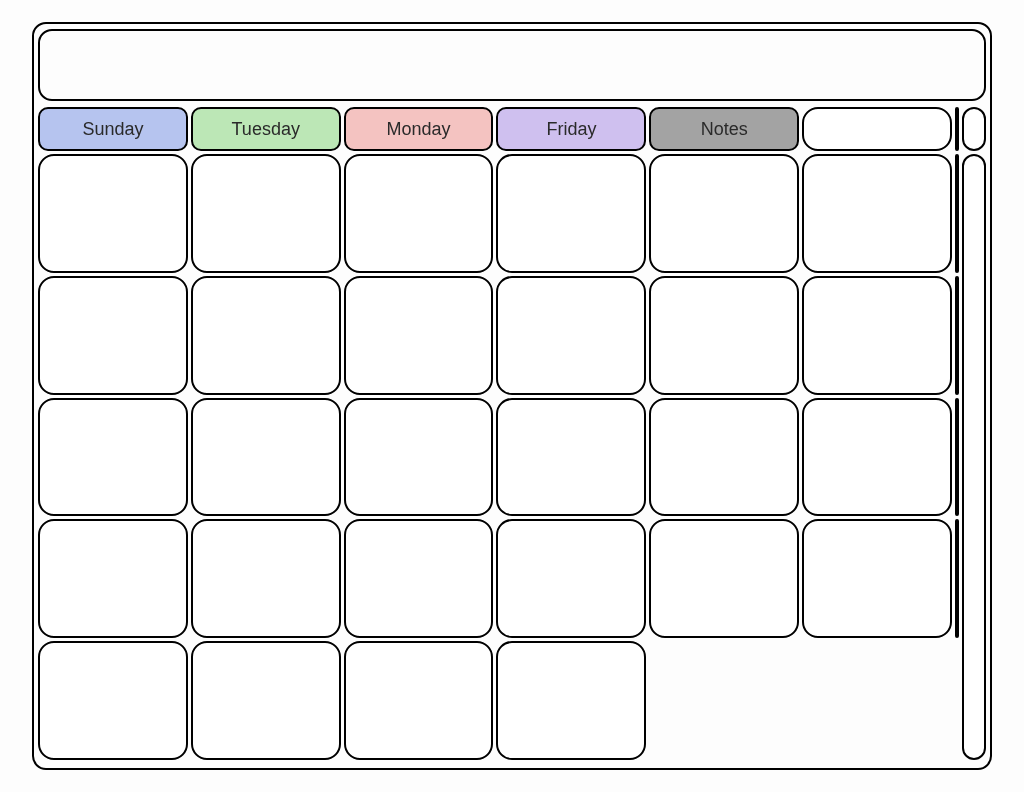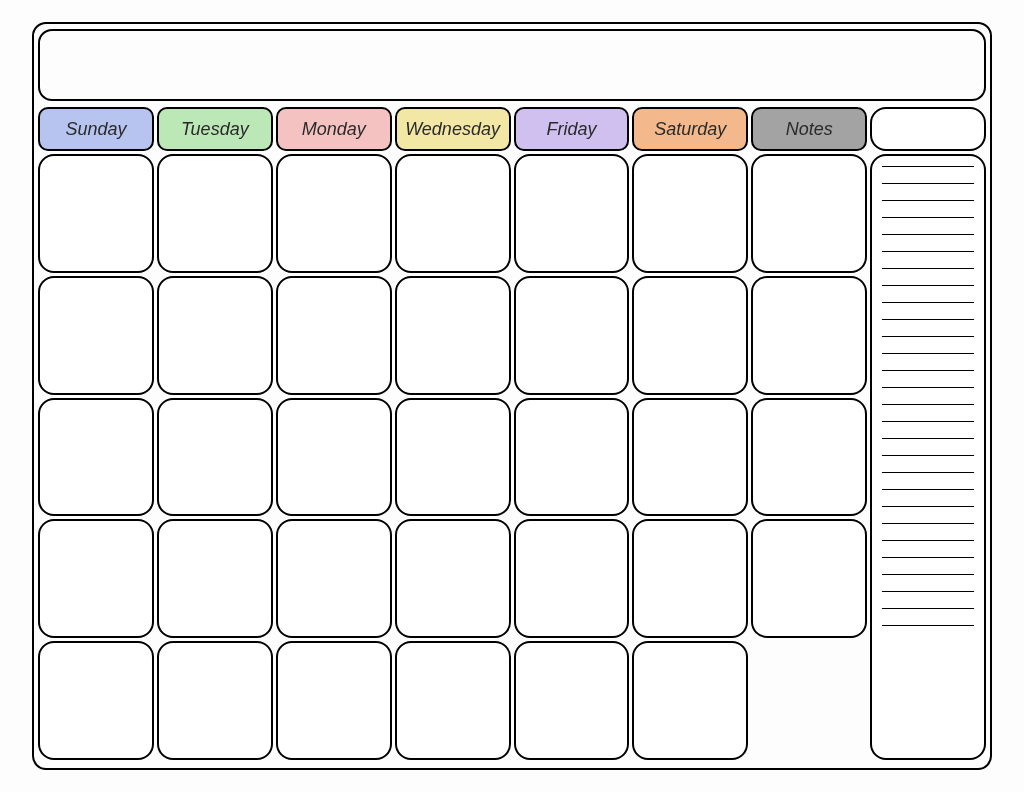--- a/index.html
+++ b/index.html
@@ -22,24 +22,23 @@
     .title-box {
       height: 72px;
       border: 2px solid #000;
       border-radius: 14px;
       margin-bottom: 6px;
       flex: 0 0 auto;
     }
     .grid {
       flex: 1 1 auto;
       display: grid;
-      grid-template-columns: repeat(8, 1fr);
+      grid-template-columns: repeat(6, 1fr);
       grid-template-rows: 44px repeat(5, 1fr);
       gap: 3px;
-      font-style: italic;
     }
     .header-cell {
       border: 2px solid #000;
       border-radius: 10px;
       display: flex;
       align-items: center;
       justify-content: center;
       font-size: 18px;
       color: #2a2a2a;
     }
@@ -70,23 +69,21 @@
 
 <div class="frame">
 
   <div class="title-box"></div>
 
   <div class="grid">
 
     <div class="header-cell" style="background:#b6c4ef">Sunday</div>
     <div class="header-cell" style="background:#bce7b6">Tuesday</div>
     <div class="header-cell" style="background:#f4c3c1">Monday</div>
-    <div class="header-cell" style="background:#f3e7a6">Wednesday</div>
     <div class="header-cell" style="background:#cfc0ef">Friday</div>
-    <div class="header-cell" style="background:#f3b98d">Saturday</div>
     <div class="header-cell" style="background:#a3a3a3">Notes</div>
 
     <div class="day-cell"></div>
     <div class="day-cell"></div>
     <div class="day-cell"></div>
     <div class="day-cell"></div>
     <div class="day-cell"></div>
     <div class="day-cell"></div>
     <div class="day-cell"></div>
 

